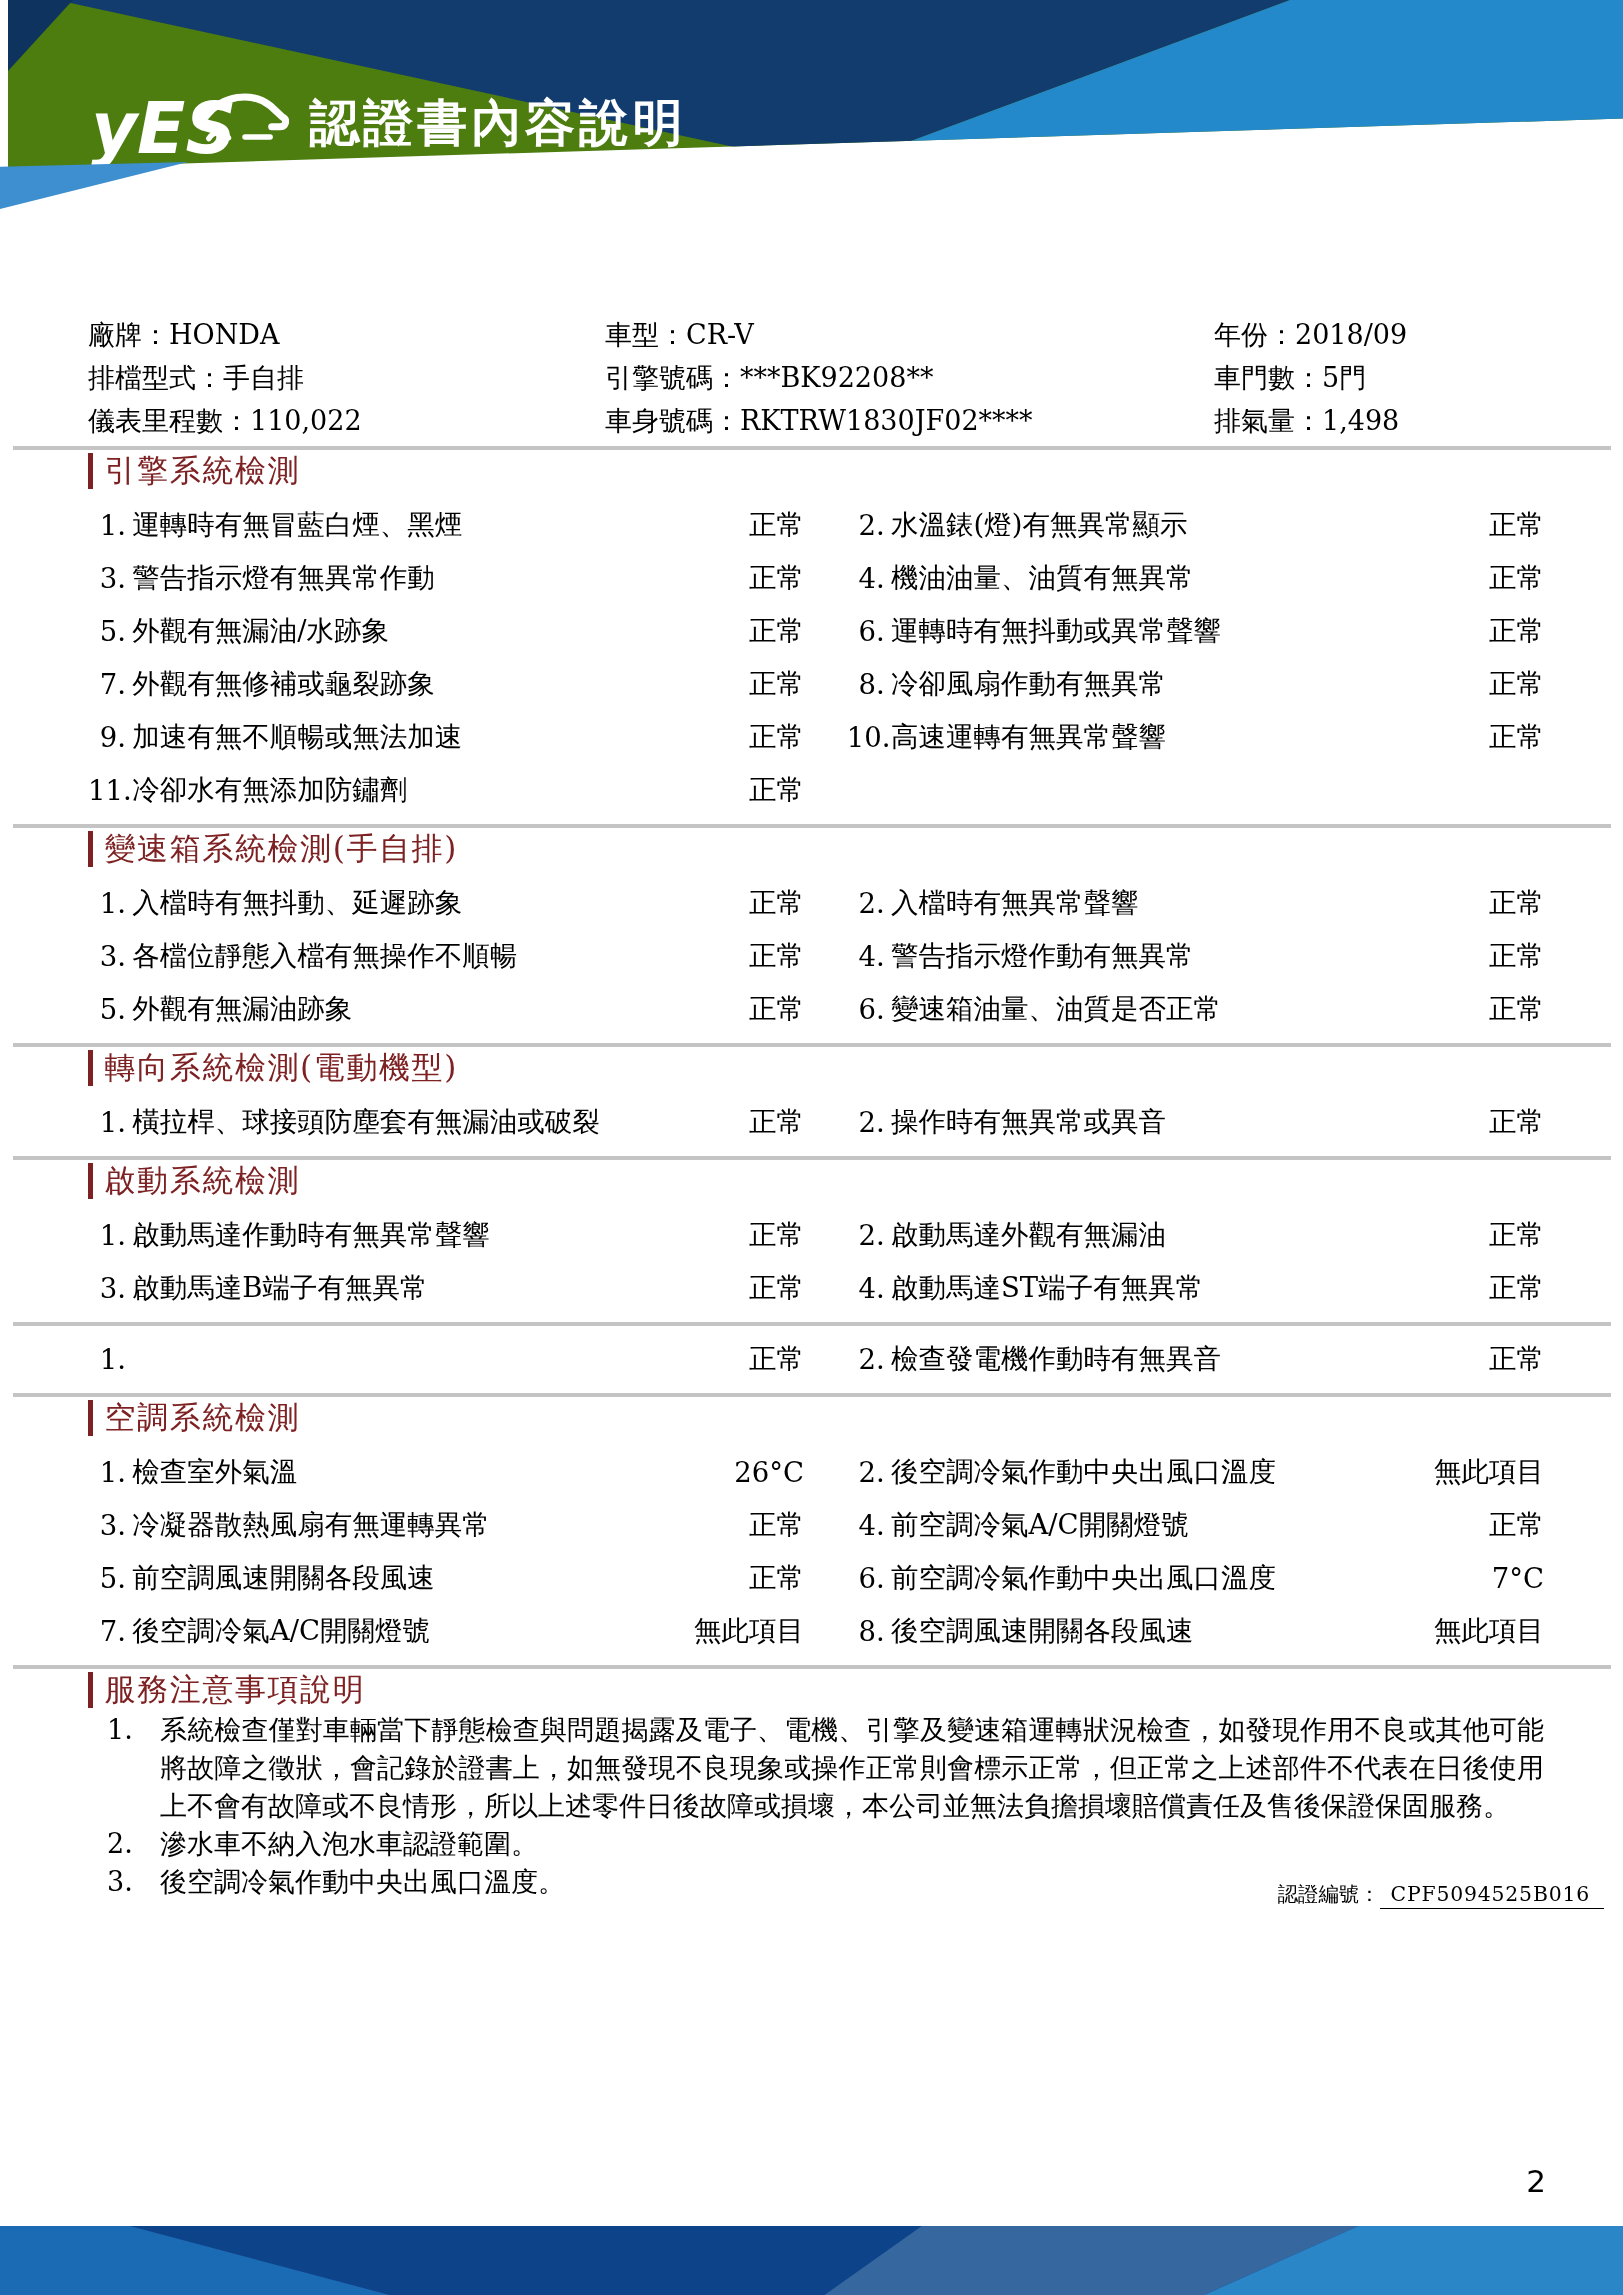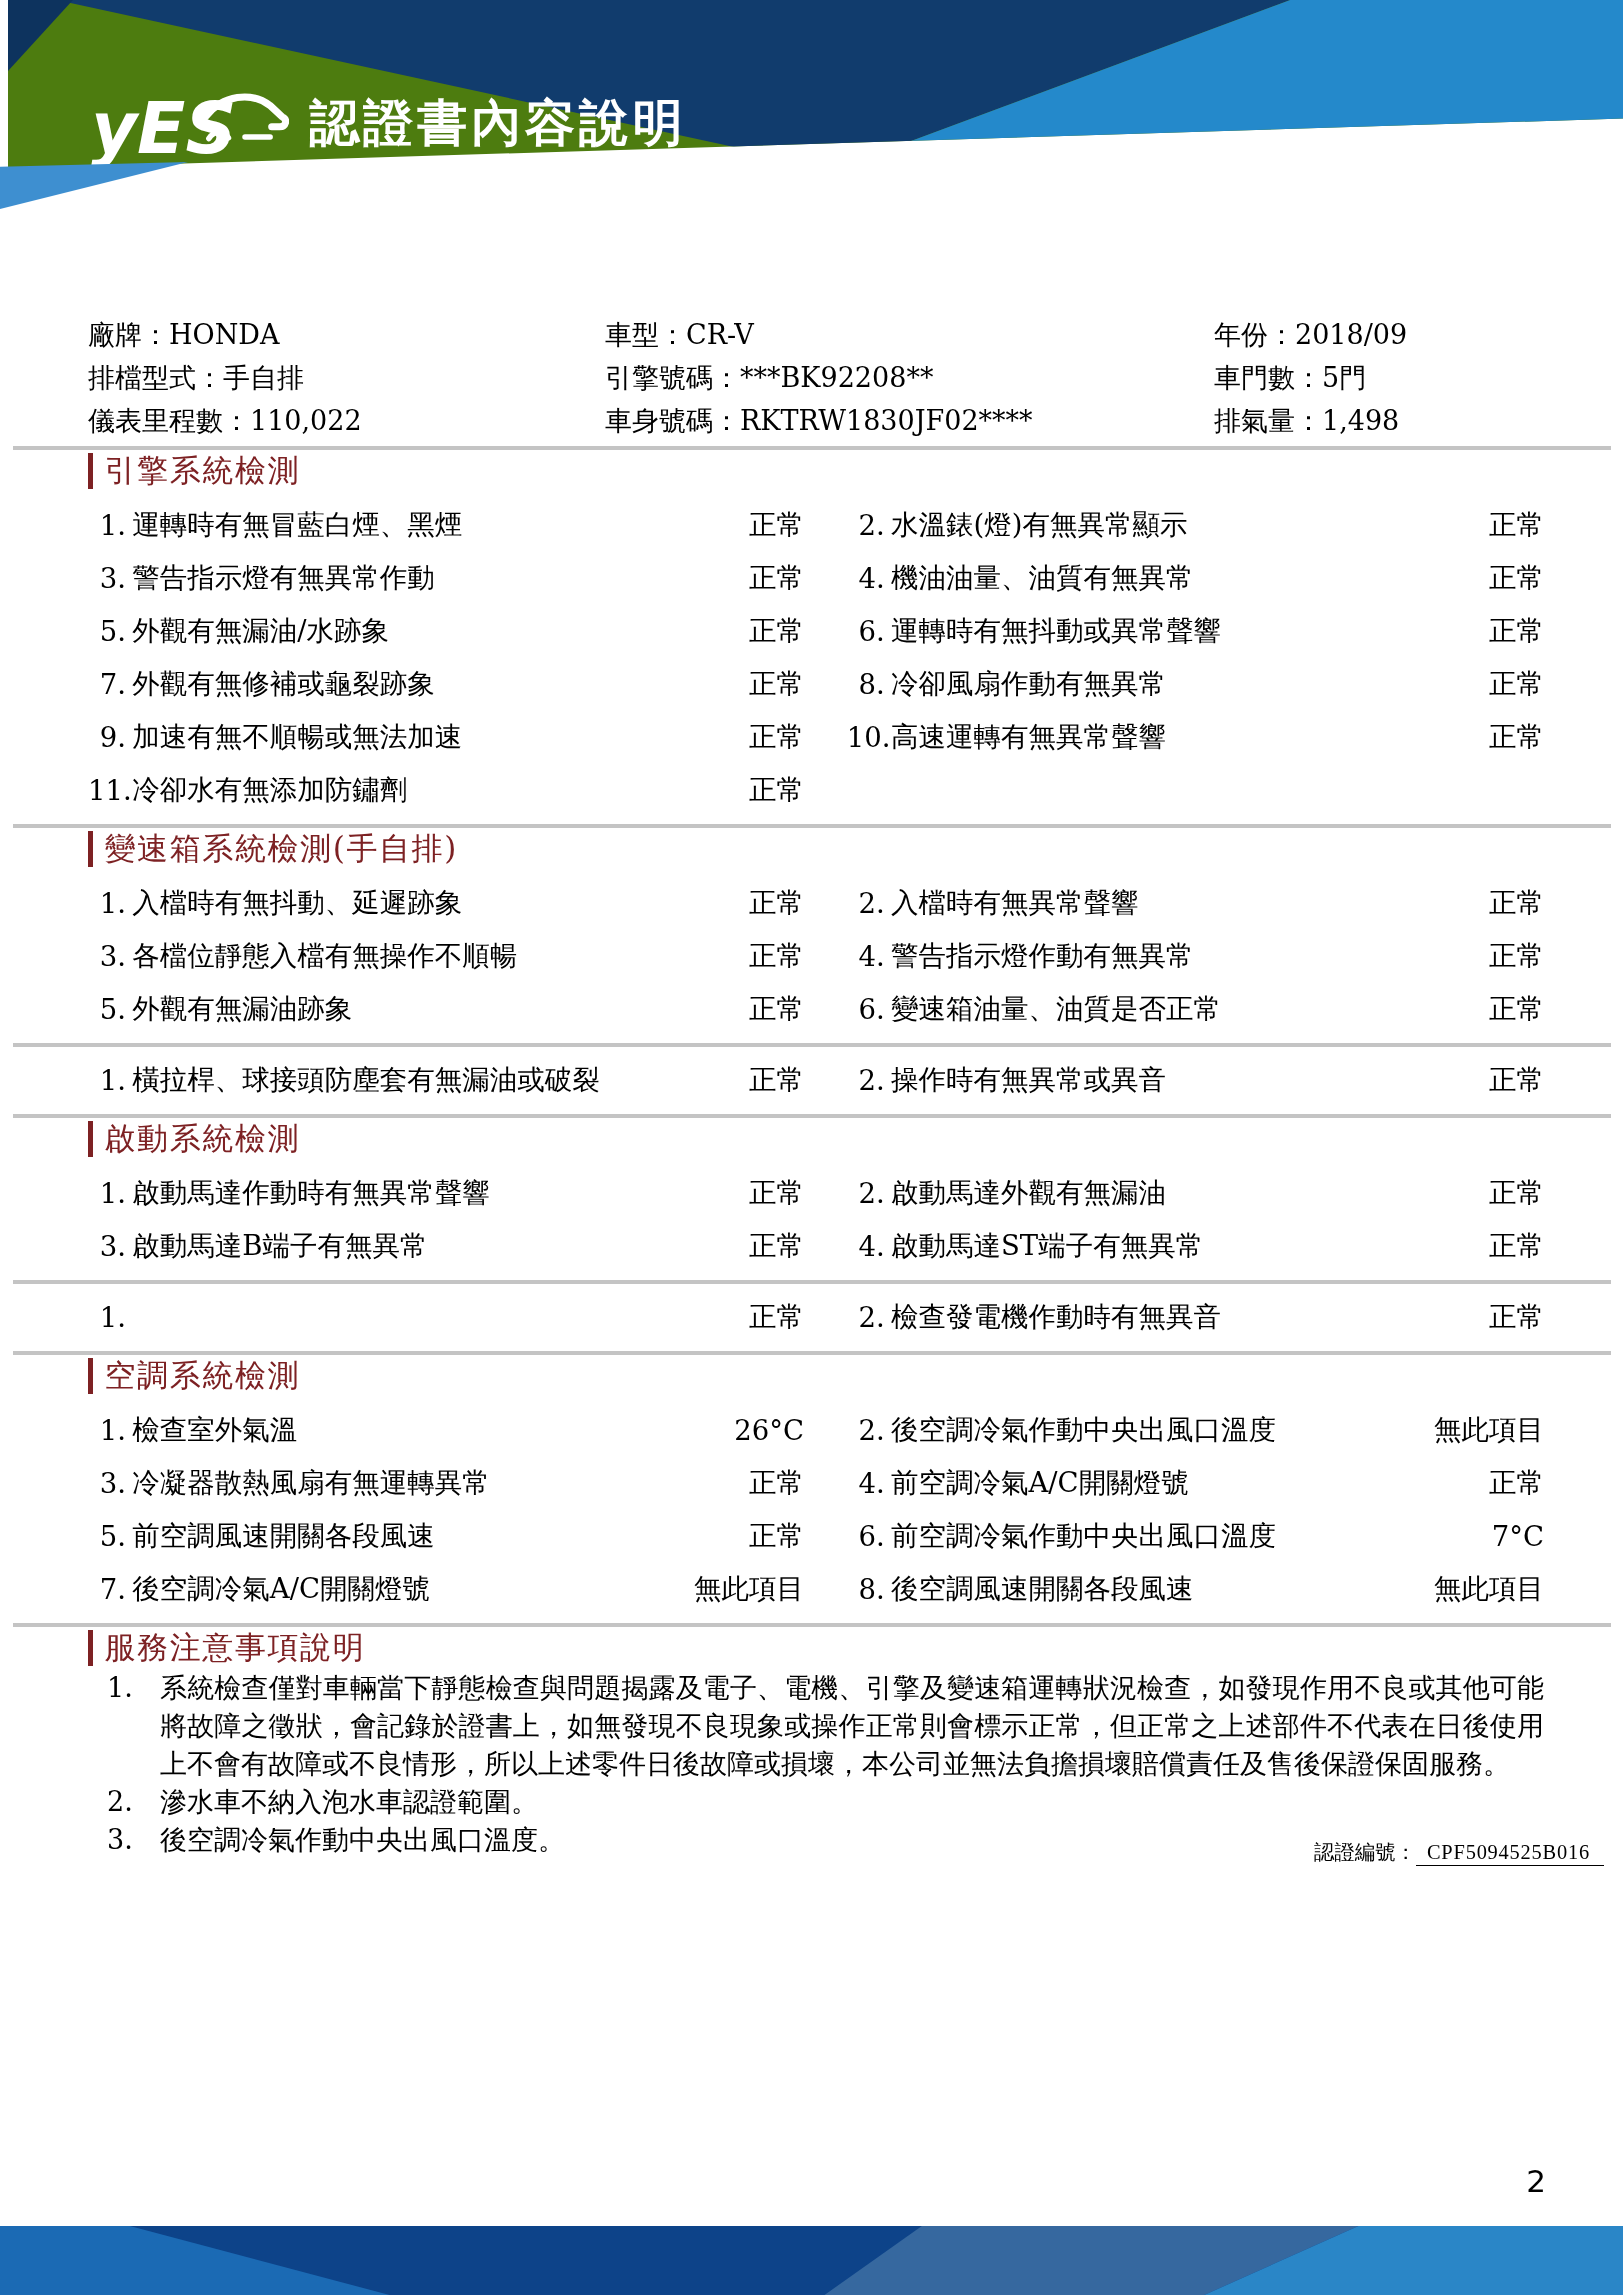--- a/index.html
+++ b/index.html
@@ -45,21 +45,21 @@
   .item-text{margin-left:6.3px;}
   .item-value{margin-left:auto;text-align:right;}
   .section .divider{margin-top:7.9px;}
 
   
   .notes{position:relative;padding-bottom:7.9px;}
   .note{display:flex;font-size:27px;line-height:38px;align-items:flex-start;}
   .note-no{width:72px;flex:none;padding-left:19px;box-sizing:border-box;}
   .note-text{flex:1;max-width:1384px;text-align:justify;}
   .cert{position:absolute;right:-60px;bottom:1.6px;font-size:20.4px;white-space:nowrap;}
-  .cert-number{border-bottom:1.6px solid #000;padding:0 14px 2.4px 11px;letter-spacing:0.8px;font-family:Liberation Serif, serif;}
+  .cert-number{border-bottom:1.6px solid #000;padding:0 14px 2.4px 11px;letter-spacing:0.8px;}
 
   
   .page-num{position:absolute;right:77px;bottom:96px;font-size:31px;font-family:"DejaVu Sans","Liberation Sans",sans-serif;}
   .footer{position:absolute;left:0;bottom:0;width:100%;height:69px;background:#0d4389;}
   .f-left{position:absolute;inset:0;background:#1b6ab4;clip-path:polygon(0 0,8% 0,24% 100%,0 100%);}
   .f-slate{position:absolute;inset:0;background:#36689f;clip-path:polygon(56.8% 0,83.7% 0,74.2% 100%,50.8% 100%);}
   .f-right{position:absolute;inset:0;background:#2a86c7;clip-path:polygon(83.7% 0,100% 0,100% 100%,74.2% 100%);}
 </style>
 </head>
 <body>
@@ -237,20 +237,24 @@
   </div>
             <div class="item right-col">
     <span class="item-no">6.</span>
     <span class="item-text">變速箱油量、油質是否正常</span>
     <span class="item-value">正常</span>
   </div>
           </div>
     <div class="divider"></div>
   </section>
         <section class="section">
+    <div class="sec-head">
+      <span class="sec-bar"></span>
+      <h2 class="sec-title">轉向系統檢測(電動機型)</h2>
+    </div>
     <div class="sec-items">
             <div class="item">
     <span class="item-no">1.</span>
     <span class="item-text">橫拉桿、球接頭防塵套有無漏油或破裂</span>
     <span class="item-value">正常</span>
   </div>
             <div class="item right-col">
     <span class="item-no">2.</span>
     <span class="item-text">操作時有無異常或異音</span>
     <span class="item-value">正常</span>

